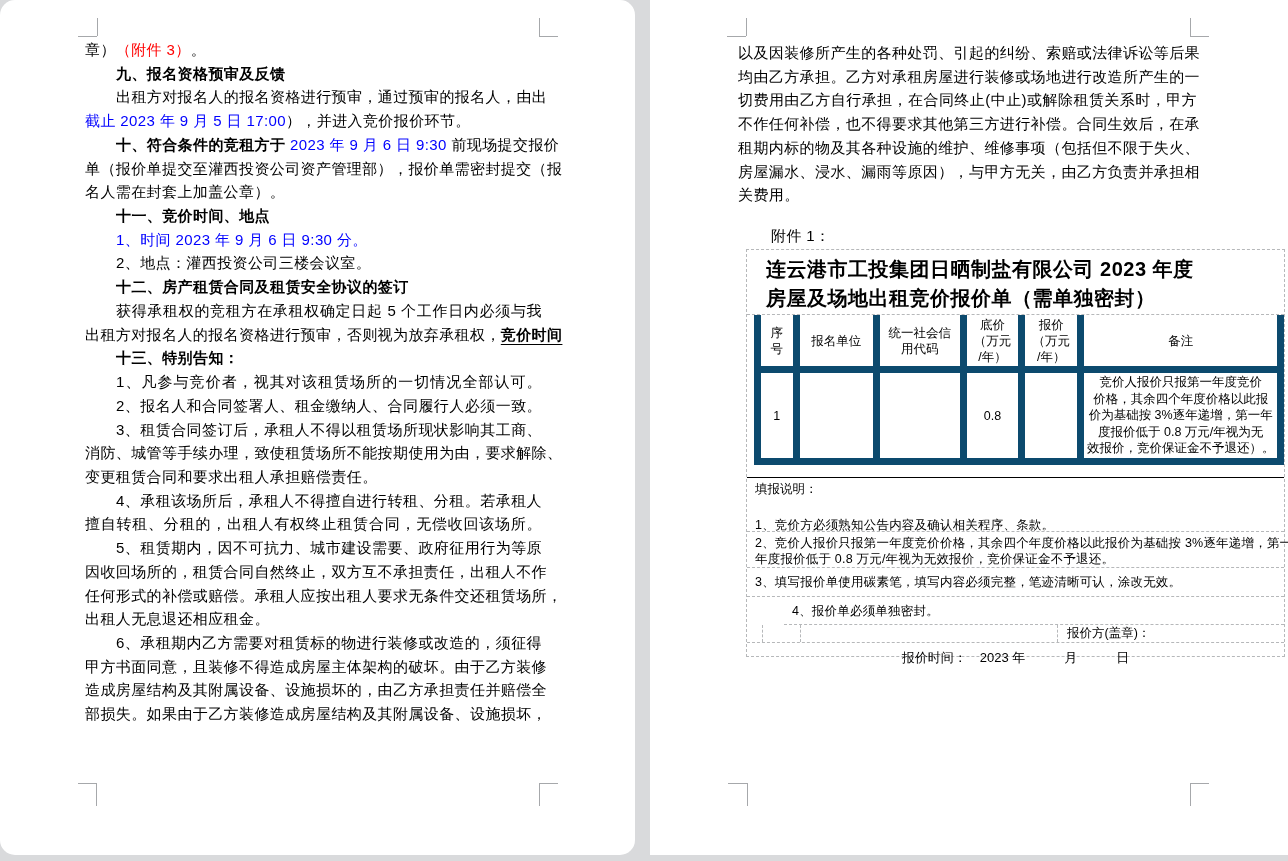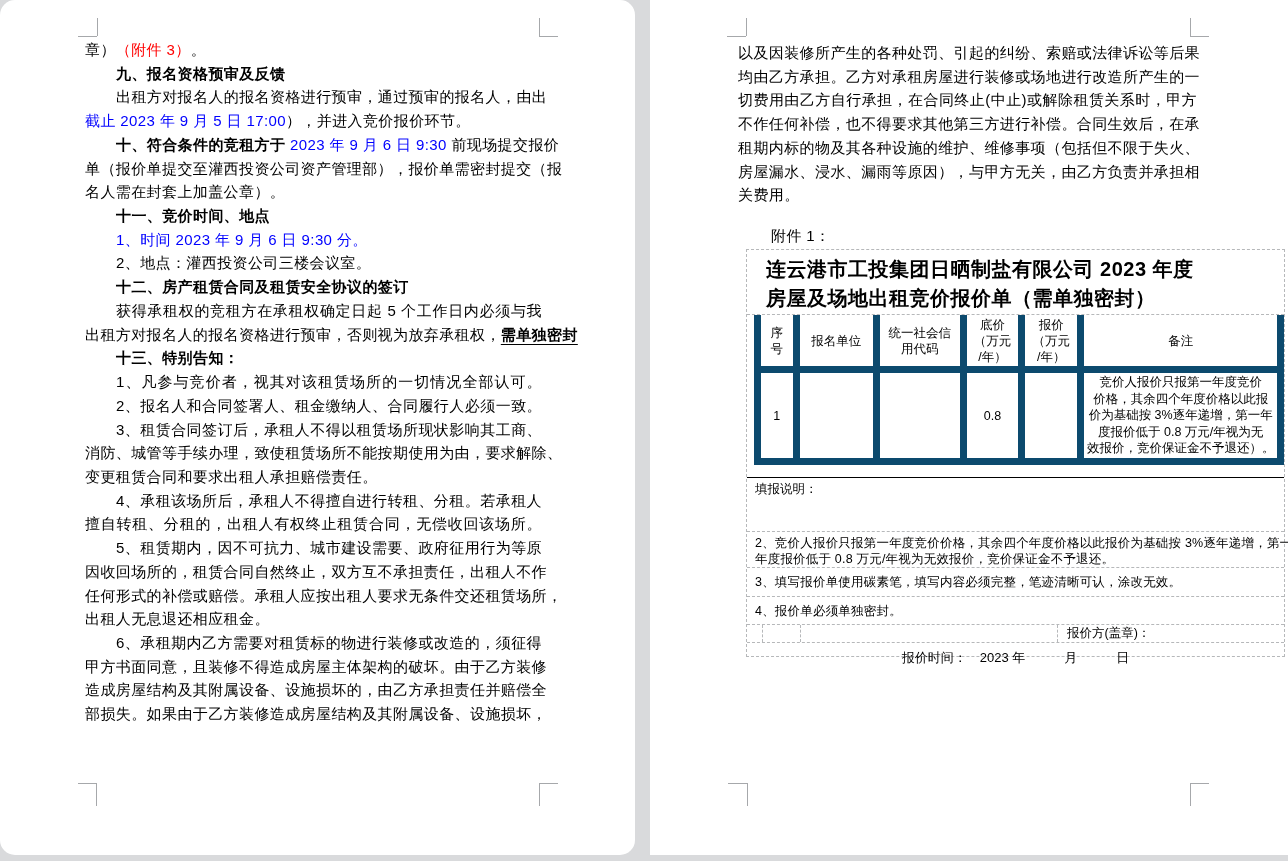--- a/index.html
+++ b/index.html
@@ -35,21 +35,21 @@
   table.qtable tr.drow td{height:85px;}
   .remark-line{white-space:nowrap;line-height:16.5px;font-size:12.5px;text-align:center;}
   .notes{border-top:1px solid #000;margin-top:12px;font-size:12.5px;}
   .nrow{box-sizing:border-box;border-bottom:1px dashed #b6b8ba;padding-left:8px;}
   .nrow .nline{white-space:nowrap;line-height:16px;letter-spacing:0.2px;}
   .nrow1{height:54px;padding-top:3px;}
   .nrow1 .ntitle{height:20px;line-height:16px;}
   .nrow1 .nline{margin-top:16px;}
   .nrow2{height:36px;padding-top:3px;}
   .nrow3{height:29px;padding-top:6px;}
-  .nrow4{height:28px;padding-top:6px;}
+  .nrow4{height:28px;padding-top:6px;margin-left:37px;}
   .sigrow{height:18px;display:flex;box-sizing:border-box;border-bottom:1px dashed #b6b8ba;}
   .sigrow .cell{box-sizing:border-box;height:100%;}
   .sigrow .c1{width:16px;border-right:1px dashed #b6b8ba;}
   .sigrow .c2{width:38px;border-right:1px dashed #b6b8ba;}
   .sigrow .c3{width:257px;border-right:1px dashed #b6b8ba;}
   .sigrow .c4{flex:1;font-size:12.5px;line-height:17px;padding-left:9px;white-space:nowrap;}
   .daterow{height:27px;padding-top:6px;box-sizing:border-box;text-align:center;
            font-size:13px;white-space:nowrap;}
 </style>
 </head>
@@ -72,21 +72,21 @@
         <div class="tline ind just"><span>出租方对报名人的报名资格进行预审，通过预审的报名人，由出</span></div>
         <div class="tline"><span class="blue">截止 2023 年 9 月 5 日 17:00</span><span>），并进入竞价报价环节。</span></div>
         <div class="tline ind just"><span class="b">十、符合条件的竞租方于</span><span class="blue"> 2023 年 9 月 6 日 9:30 </span><span>前现场提交报价</span></div>
         <div class="tline just"><span>单（报价单提交至灌西投资公司资产管理部），报价单需密封提交（报</span></div>
         <div class="tline"><span>名人需在封套上加盖公章）。</span></div>
         <div class="tline ind"><span class="b">十一、竞价时间、地点</span></div>
         <div class="tline ind"><span class="blue">1、时间 2023 年 9 月 6 日 9:30 分。</span></div>
         <div class="tline ind"><span>2、地点：灌西投资公司三楼会议室。</span></div>
         <div class="tline ind"><span class="b">十二、房产租赁合同及租赁安全协议的签订</span></div>
         <div class="tline ind just"><span>获得承租权的竞租方在承租权确定日起 5 个工作日内必须与我</span></div>
-        <div class="tline just"><span>出租方对报名人的报名资格进行预审，否则视为放弃承租权，</span><span class="bu">需单独密封</span></div>
+        <div class="tline just"><span>出租方对报名人的报名资格进行预审，否则视为放弃承租权，</span><span class="bu">竞价时间</span></div>
         <div class="tline ind"><span class="b">十三、特别告知：</span></div>
         <div class="tline ind just"><span>1、凡参与竞价者，视其对该租赁场所的一切情况全部认可。</span></div>
         <div class="tline ind just"><span>2、报名人和合同签署人、租金缴纳人、合同履行人必须一致。</span></div>
         <div class="tline ind just"><span>3、租赁合同签订后，承租人不得以租赁场所现状影响其工商、</span></div>
         <div class="tline just"><span>消防、城管等手续办理，致使租赁场所不能按期使用为由，要求解除、</span></div>
         <div class="tline"><span>变更租赁合同和要求出租人承担赔偿责任。</span></div>
         <div class="tline ind just"><span>4、承租该场所后，承租人不得擅自进行转租、分租。若承租人</span></div>
         <div class="tline just"><span>擅自转租、分租的，出租人有权终止租赁合同，无偿收回该场所。</span></div>
         <div class="tline ind just"><span>5、租赁期内，因不可抗力、城市建设需要、政府征用行为等原</span></div>
         <div class="tline just"><span>因收回场所的，租赁合同自然终止，双方互不承担责任，出租人不作</span></div>
@@ -168,20 +168,21 @@
                 <div class="remark-line">度报价低于 0.8 万元/年视为无</div>
                 <div class="remark-line">效报价，竞价保证金不予退还）。</div>
               </td>
           </tr>
         </tbody>
       </table>
 
       <div class="notes">
         <div class="nrow nrow1" id="note-row-1">
           <div class="ntitle">填报说明：</div>
+        <div class="nline">1、竞价方必须熟知公告内容及确认相关程序、条款。</div>
           </div>
         <div class="nrow nrow2" id="note-row-2">
             <div class="nline">2、竞价人报价只报第一年度竞价价格，其余四个年度价格以此报价为基础按 3%逐年递增，第一</div>
             <div class="nline">年度报价低于 0.8 万元/年视为无效报价，竞价保证金不予退还。</div>
           </div>
         <div class="nrow nrow3" id="note-row-3">
             <div class="nline">3、填写报价单使用碳素笔，填写内容必须完整，笔迹清晰可认，涂改无效。</div>
           </div>
         <div class="nrow nrow4" id="note-row-4">
             <div class="nline">4、报价单必须单独密封。</div>

